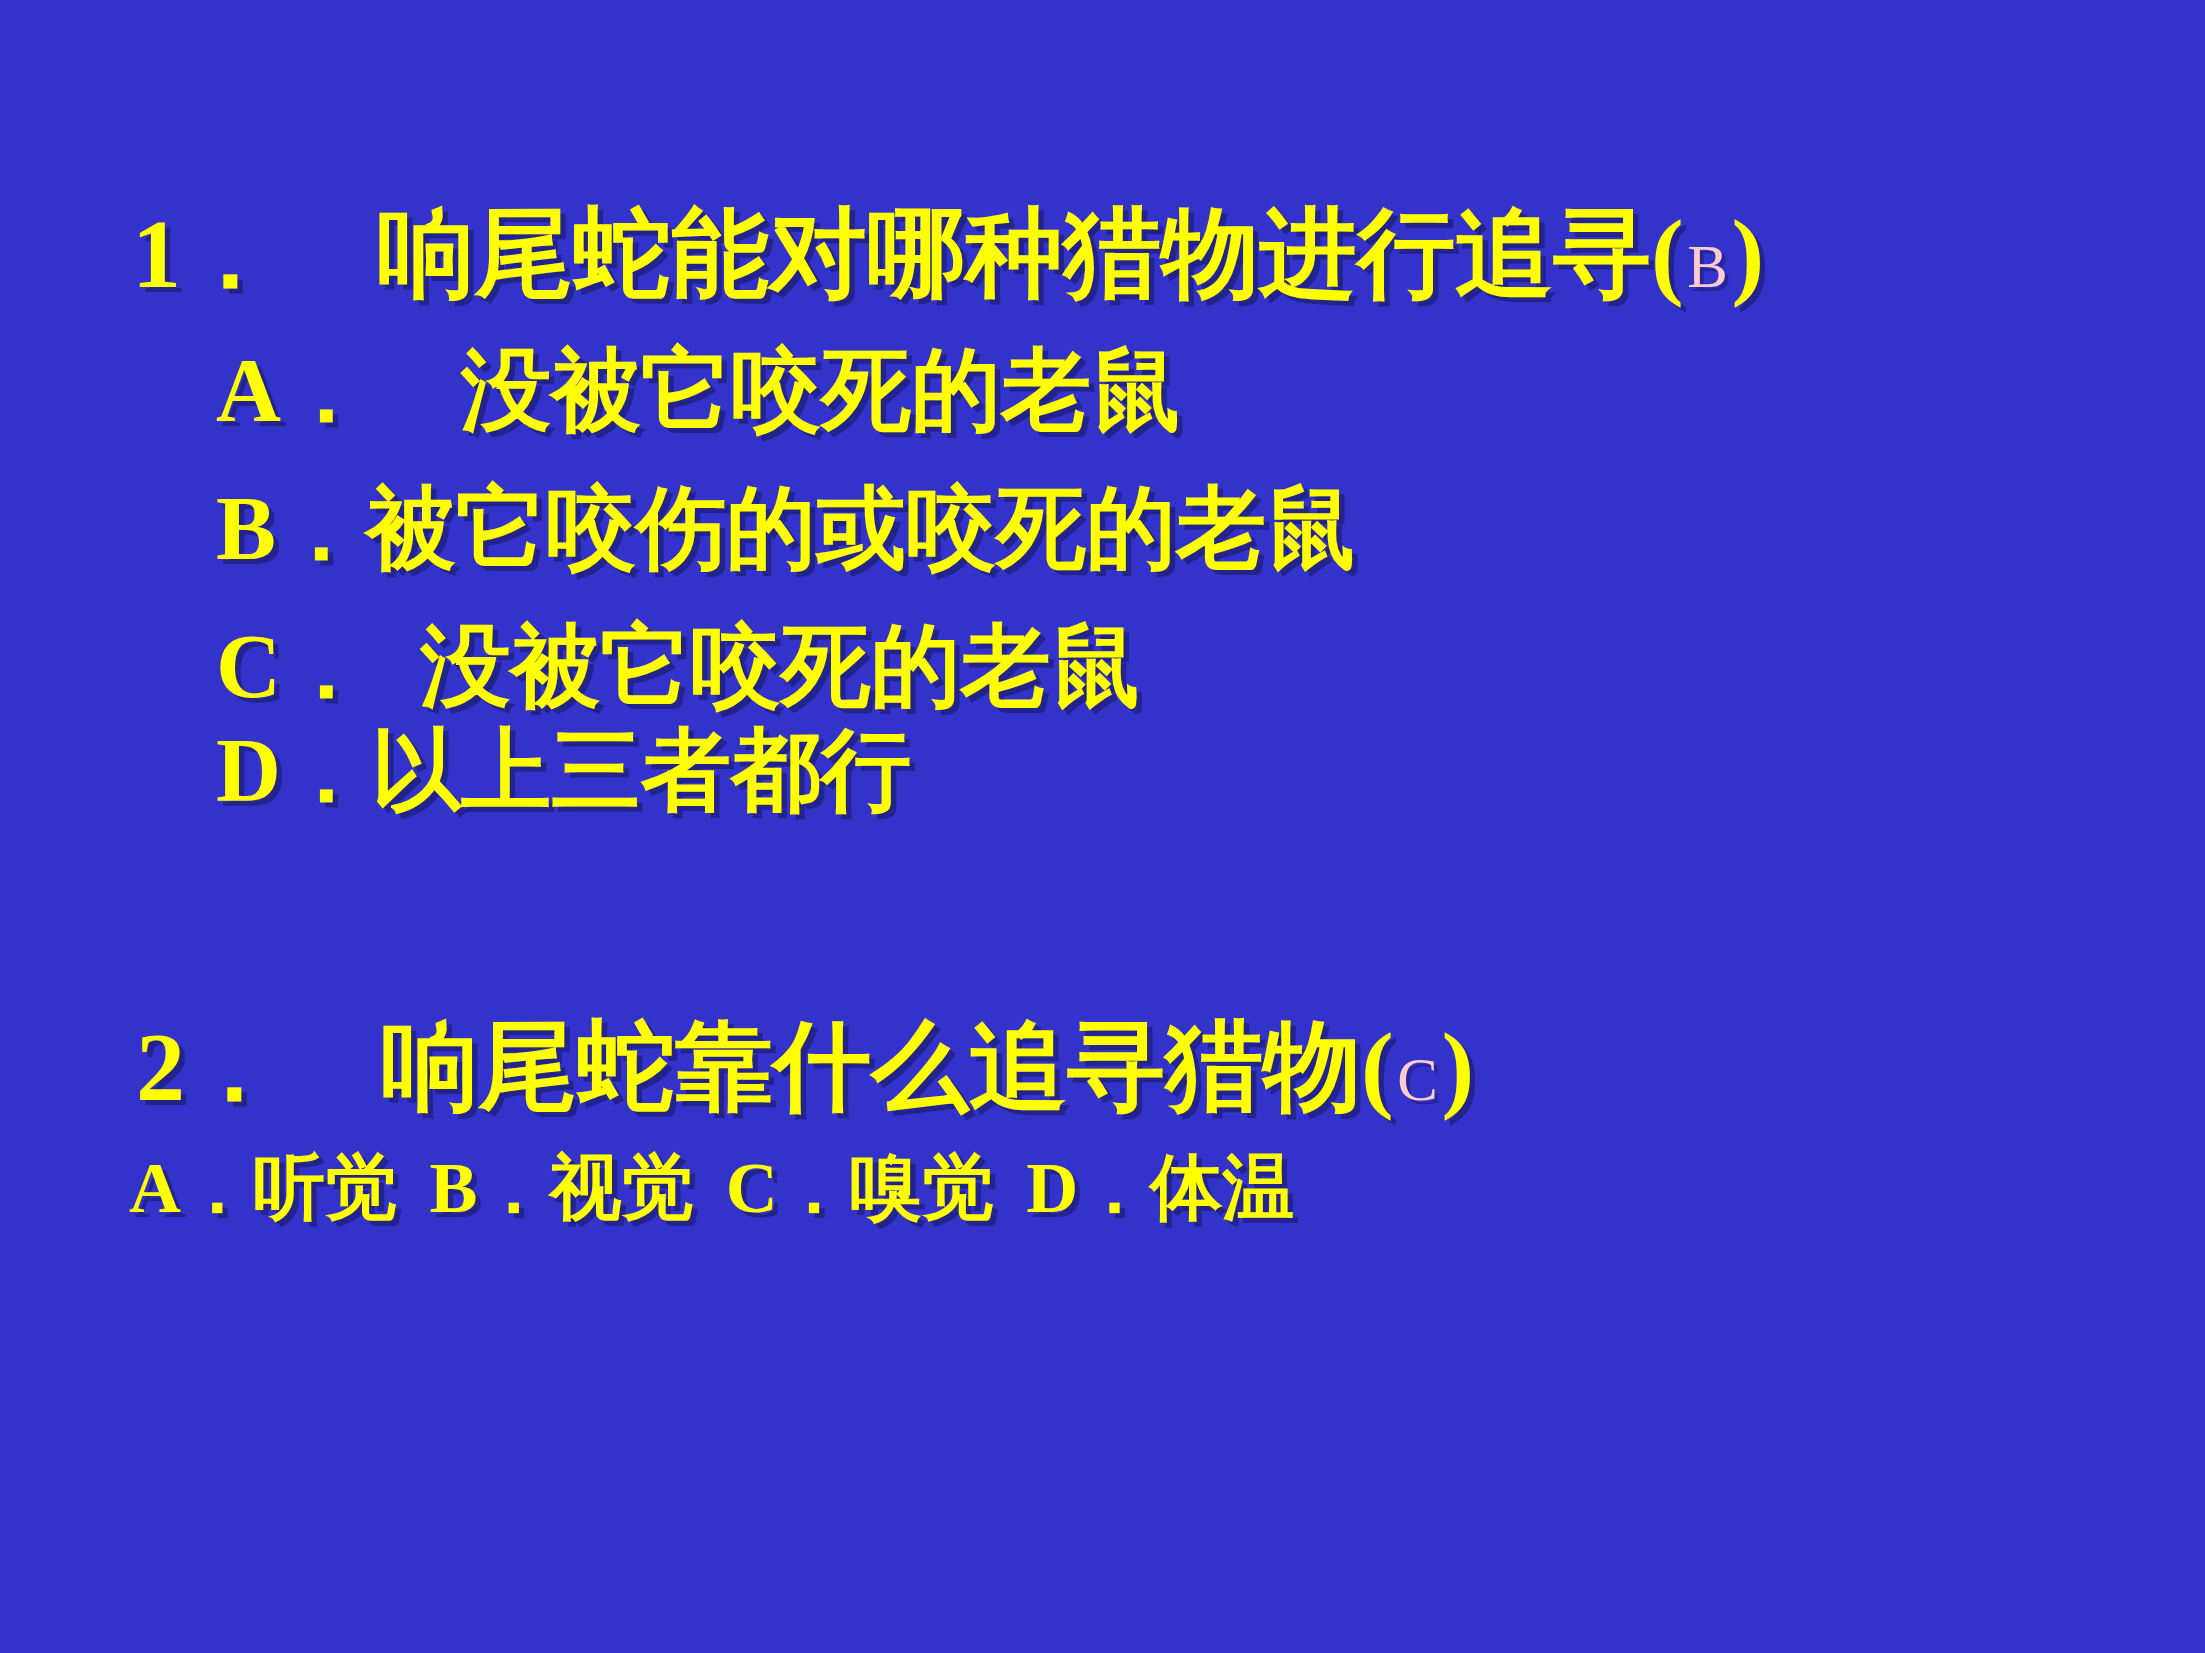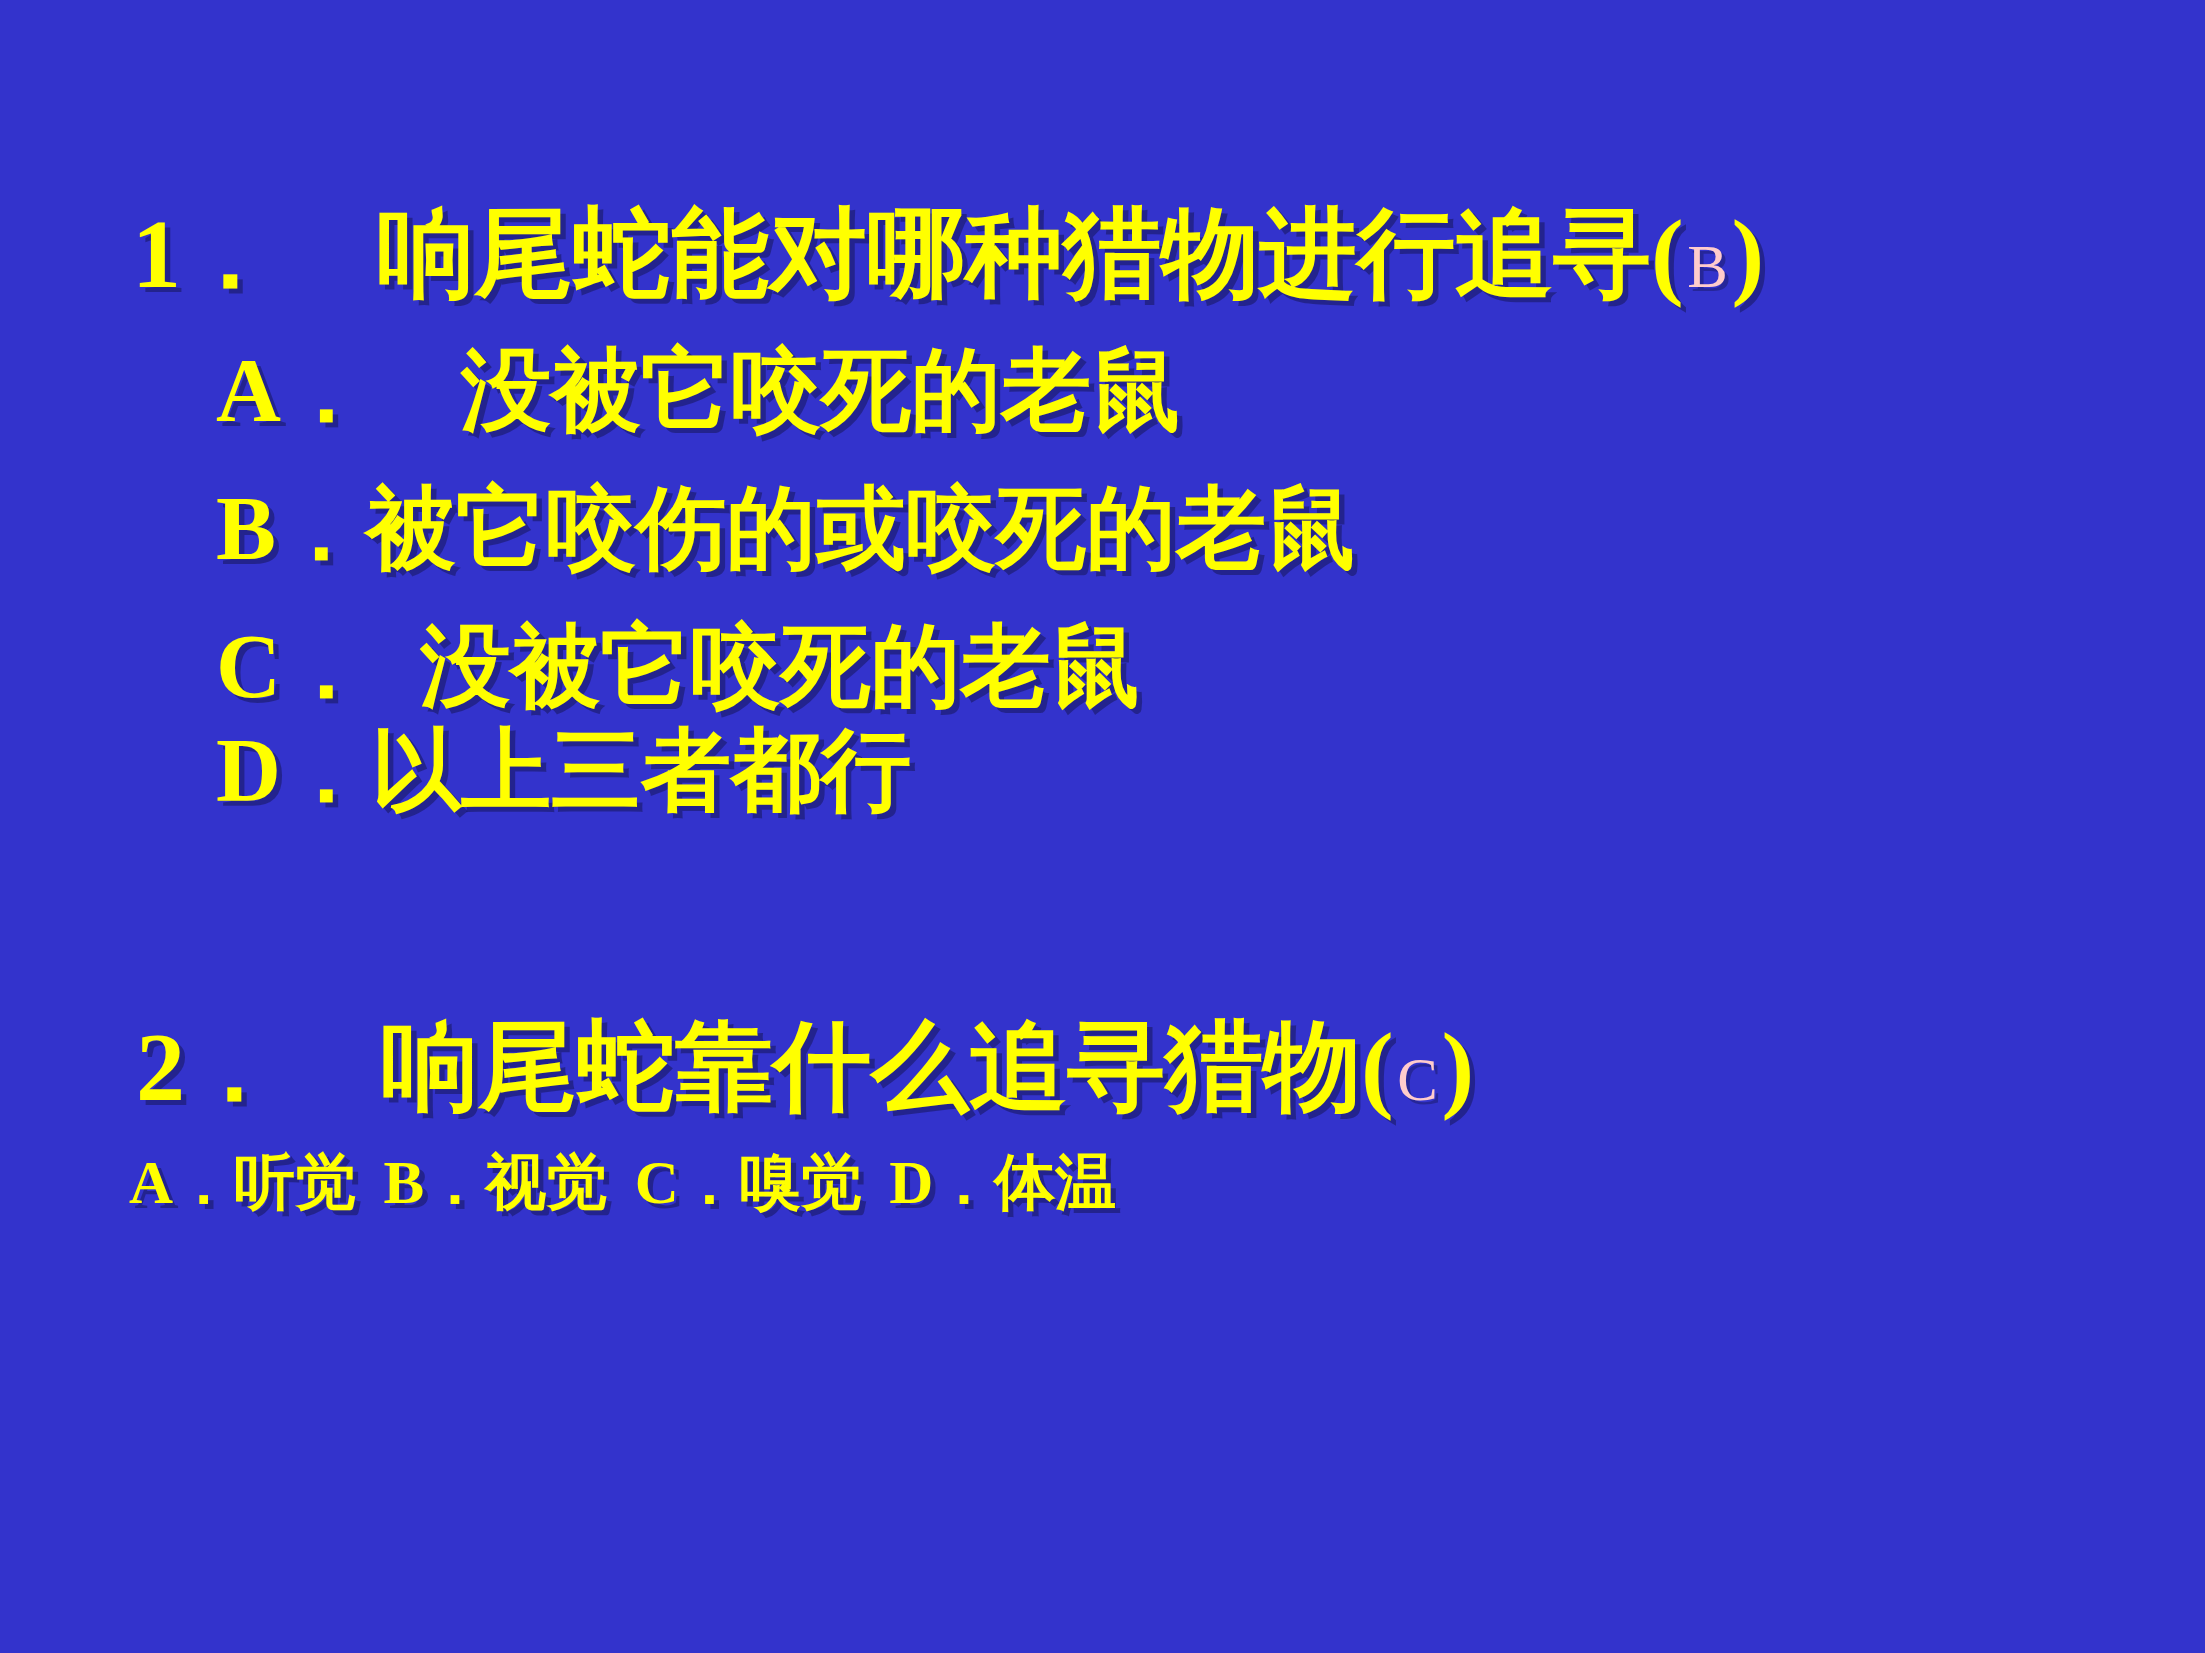--- a/index.html
+++ b/index.html
@@ -32,21 +32,21 @@
   .q-line {
     font-size: 98px;
     letter-spacing: 0px;
   }
   
   .opt-line {
     font-size: 90px;
   }
   
   .opts-inline {
-    font-size: 61px;
+    font-size: 72px;
   }
 
   
   .answer {
     color: #ffcccc;
     font-size: 0.62em;
     font-weight: 400;
     vertical-align: baseline;
     padding: 0 0.06em;
     text-shadow: 3.8px 3.8px 0 rgba(0,0,0,0.25);

